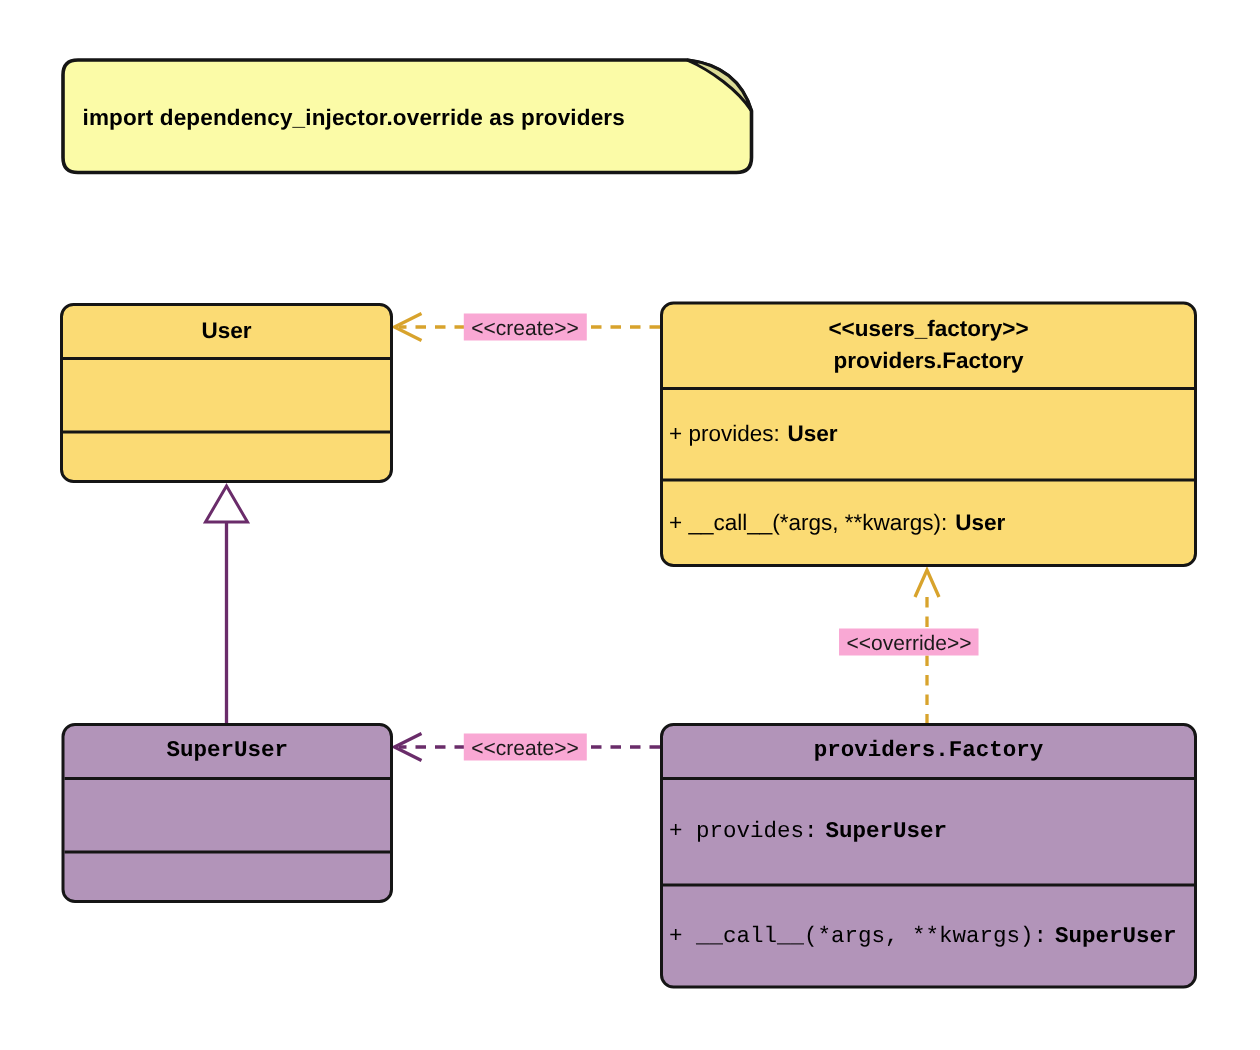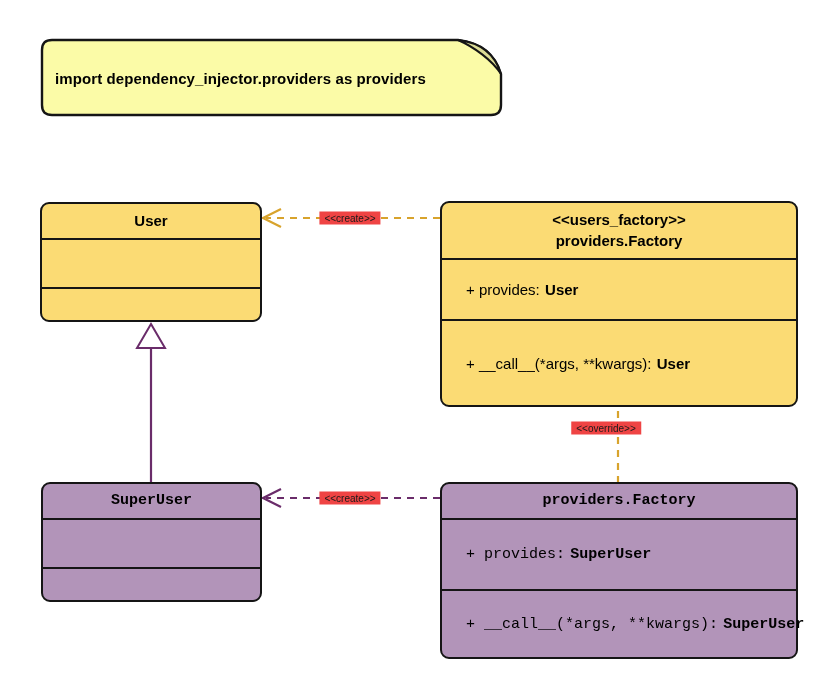--- a/index.html
+++ b/index.html
@@ -19,47 +19,47 @@
     position:absolute;box-sizing:border-box;border:2px solid var(--border,#151515);
     border-radius:9px;display:flex;flex-direction:column;font-size:15px;
   }
   .cls.yellow{background:var(--yellow-fill,#FBDB74);}
   .cls.purple{background:var(--purple-fill,#B294B9);font-family:Liberation Mono, monospace;}
   .cls-title{
     display:flex;flex-direction:column;align-items:center;justify-content:center;
     font-weight:bold;text-align:center;line-height:1.35;flex:0 0 auto;
   }
   .compartment{box-sizing:border-box;border-top:2px solid var(--border,#151515);flex:0 0 auto;}
-  .member{display:flex;align-items:center;height:100%;padding-left:24px;white-space:nowrap;text-align:right;}
+  .member{display:flex;align-items:center;height:100%;padding-left:4px;white-space:nowrap;text-align:right;}
   .member b{margin-left:.35em;}
   #cls-user{left:40px;top:202px;width:222px;height:120px;}
   #cls-user .cls-title{height:34px;}
   #cls-user .attrs{height:49px;}
   #cls-user .methods{flex:1 1 auto;}
-  #cls-users-factory{left:440px;top:201px;width:358px;height:206px;}
+  #cls-users-factory{left:440px;top:201px;width:358px;height:177px;}
   #cls-users-factory .cls-title{height:55px;}
   #cls-users-factory .attrs{height:61px;}
   #cls-users-factory .methods{flex:1 1 auto;}
   #cls-superuser{left:41px;top:482px;width:221px;height:120px;}
   #cls-superuser .cls-title{height:34px;}
   #cls-superuser .attrs{height:49px;}
   #cls-superuser .methods{flex:1 1 auto;}
   #cls-superuser-factory{left:440px;top:482px;width:358px;height:177px;}
   #cls-superuser-factory .cls-title{height:34px;}
   #cls-superuser-factory .attrs{height:71px;}
   #cls-superuser-factory .methods{flex:1 1 auto;}
   
   svg.edges{position:absolute;left:0;top:0;pointer-events:none;}
   .gold-line{stroke:var(--gold-line,#D8A32C);stroke-width:2.2;fill:none;}
   .purple-line{stroke:var(--purple-line,#6A2C6A);stroke-width:2.2;fill:none;}
   .tri{fill:#fff;stroke:var(--purple-line,#6A2C6A);stroke-width:2;}
   .dashed{stroke-dasharray:7 6;}
   .edge-label{
-    position:absolute;transform:translate(-50%,-50%);background:#ef4444;
-    padding:1px 5px;font-size:10px;color:#1a1a1a;white-space:nowrap;
+    position:absolute;transform:translate(-50%,-50%);background:#f9a8d4;
+    padding:1px 5px;font-size:14px;color:#1a1a1a;white-space:nowrap;
   }
   .note-body{fill:var(--note-fill,#FBFBA7);stroke:var(--border,#151515);stroke-width:2.4;}
   .note-curl{fill:var(--note-fold-fill,#DCDC96);stroke:var(--border,#151515);stroke-width:2;}
 </style>
 </head>
 <body>
 
 <div class="canvas">
 
   <svg class="edges" width="840" height="700" viewBox="0 0 840 700">
@@ -75,21 +75,21 @@
 
     <line x1="151" y1="482" x2="151" y2="347" class="purple-line"></line>
     <path d="M151,324 L137,348 L165,348 Z" class="tri"></path>
   </svg>
 
   <div class="note">
     <svg width="466" height="82" viewBox="0 0 466 82">
       <path class="note-body" d="M12,2 L418,2 Q452,6 461,36 L461,67 Q461,77 451,77 L12,77 Q2,77 2,67 L2,12 Q2,2 12,2 Z"></path>
       <path class="note-curl" d="M418,2 Q452,6 461,36 C452,22 434,9 418,2 Z"></path>
     </svg>
-    <div class="note-text">import dependency_injector.providers as providers</div>
+    <div class="note-text">import dependency_injector.override as providers</div>
   </div>
 
   <div class="cls yellow" id="cls-user">
     <div class="cls-title">User</div>
     <div class="compartment attrs"></div>
     <div class="compartment methods"></div>
   </div>
 
   <div class="cls yellow" id="cls-users-factory">
     <div class="cls-title">

